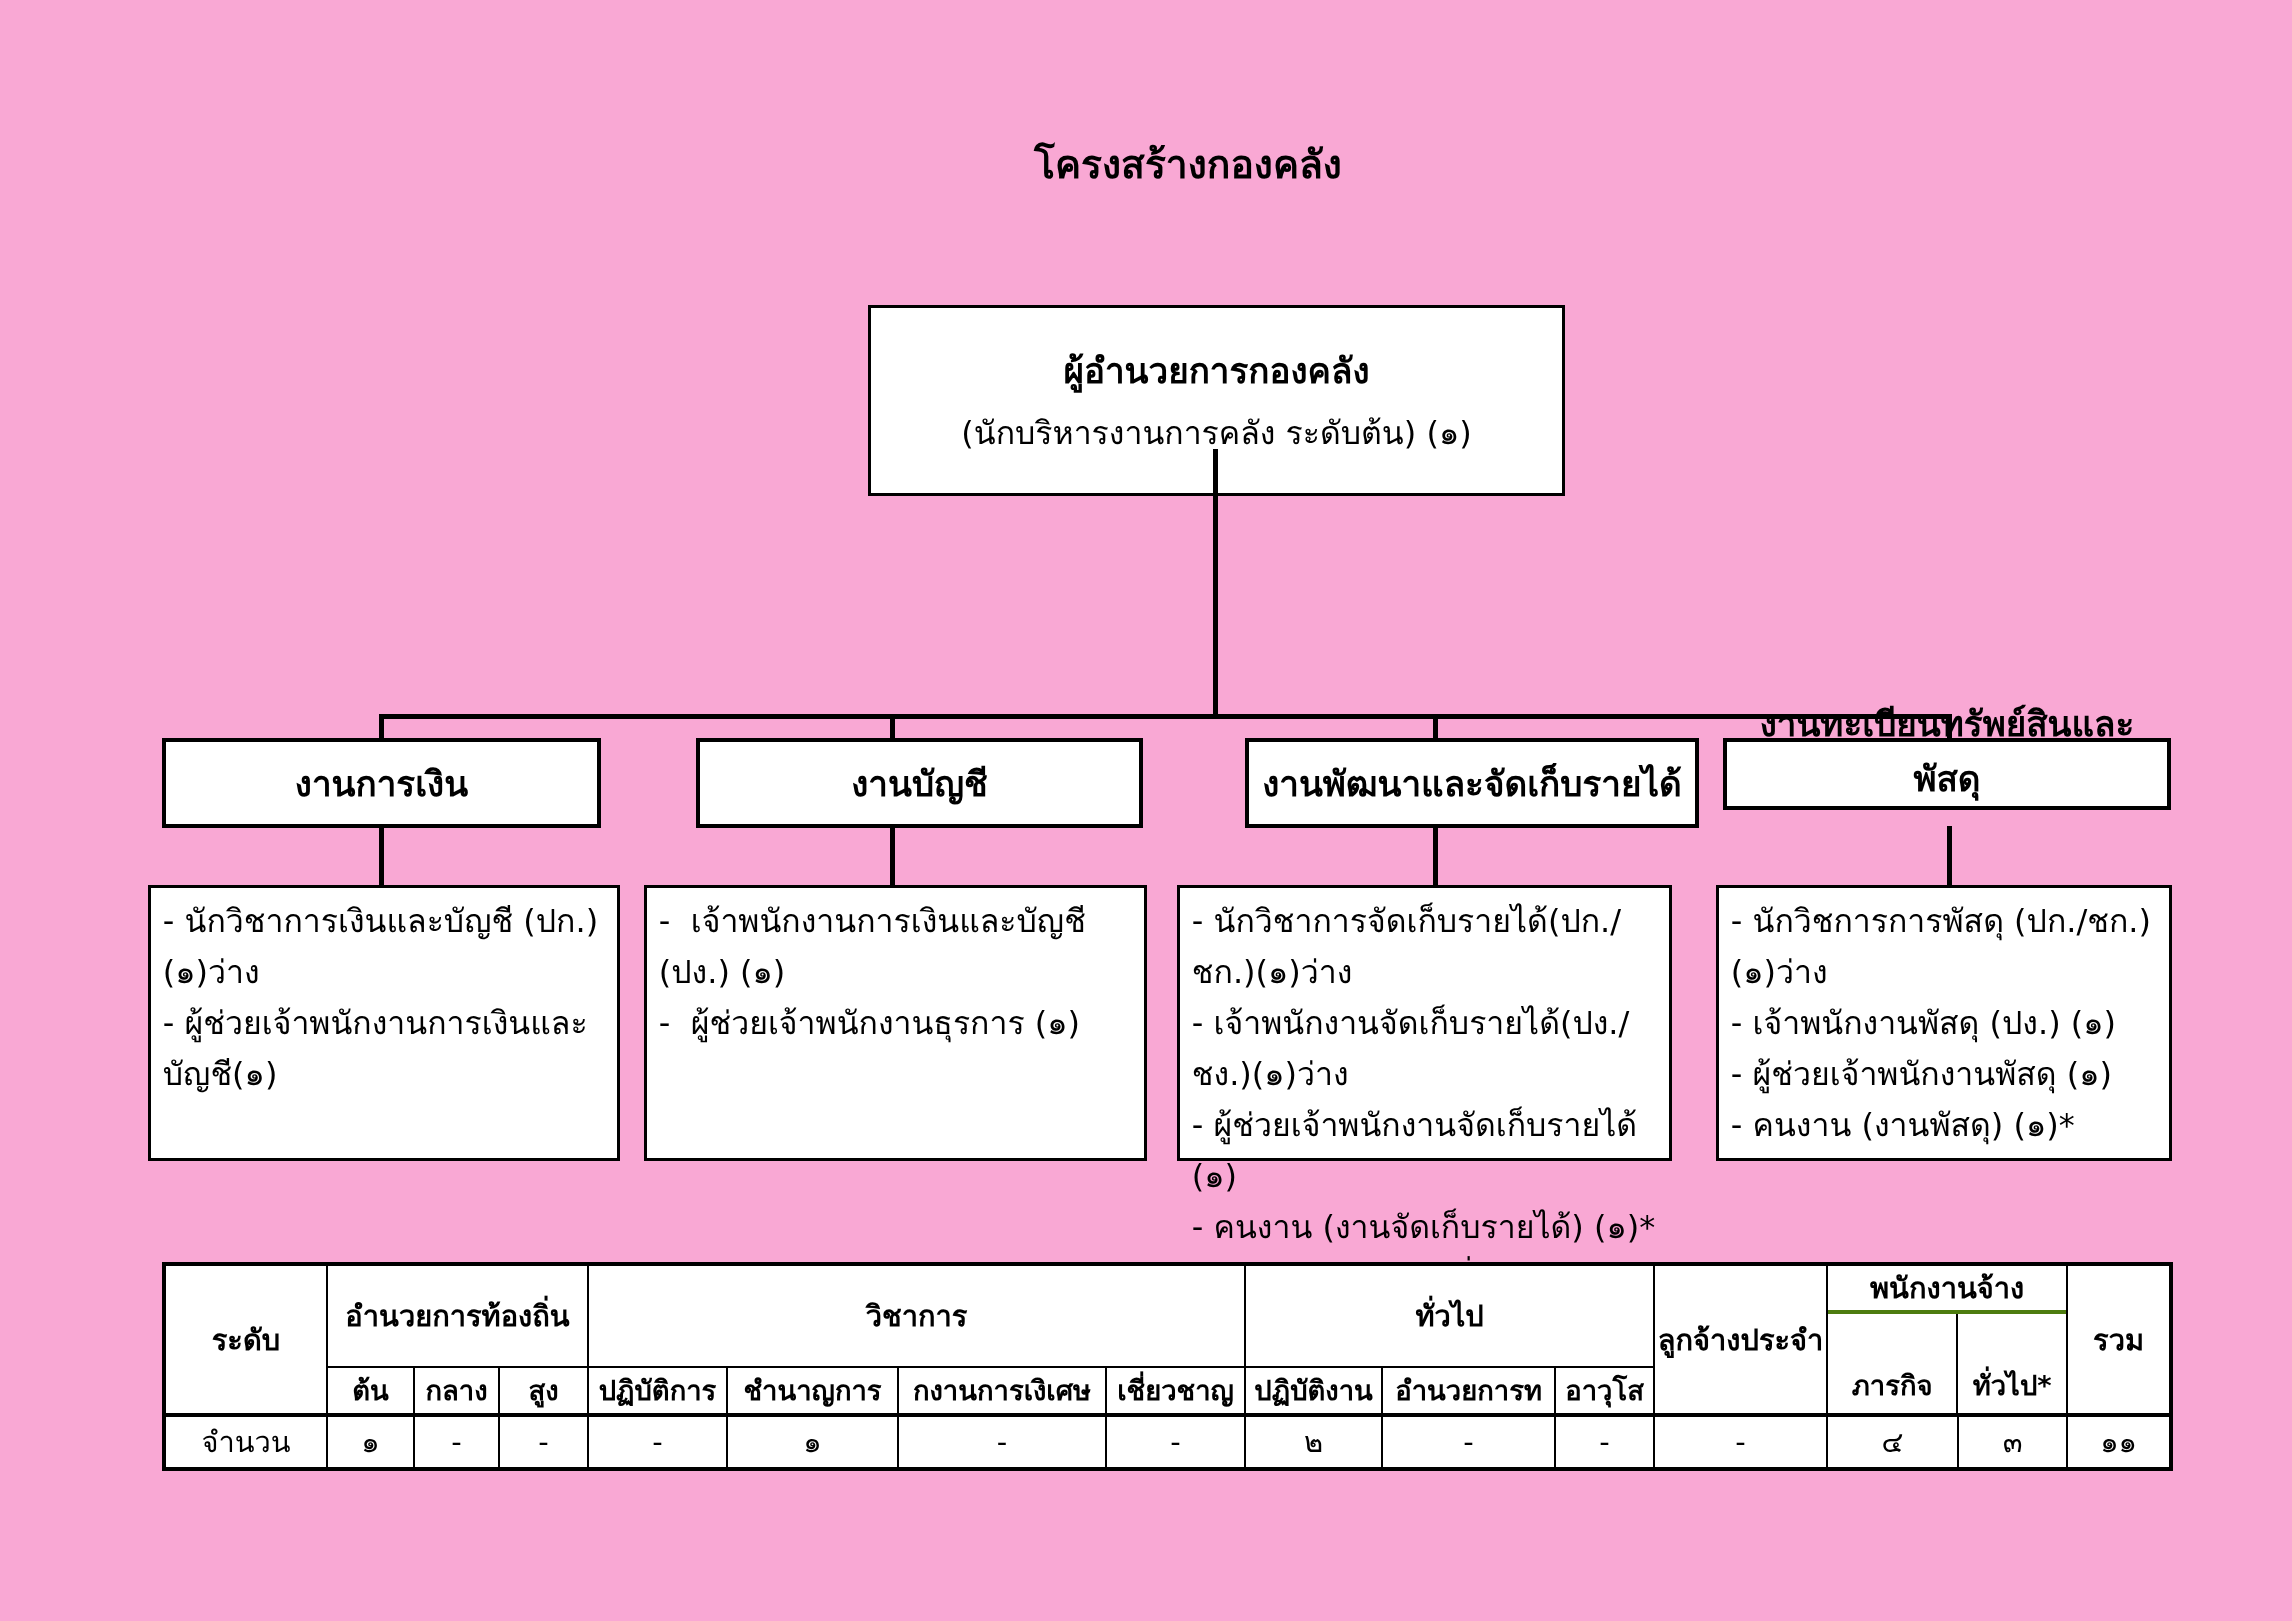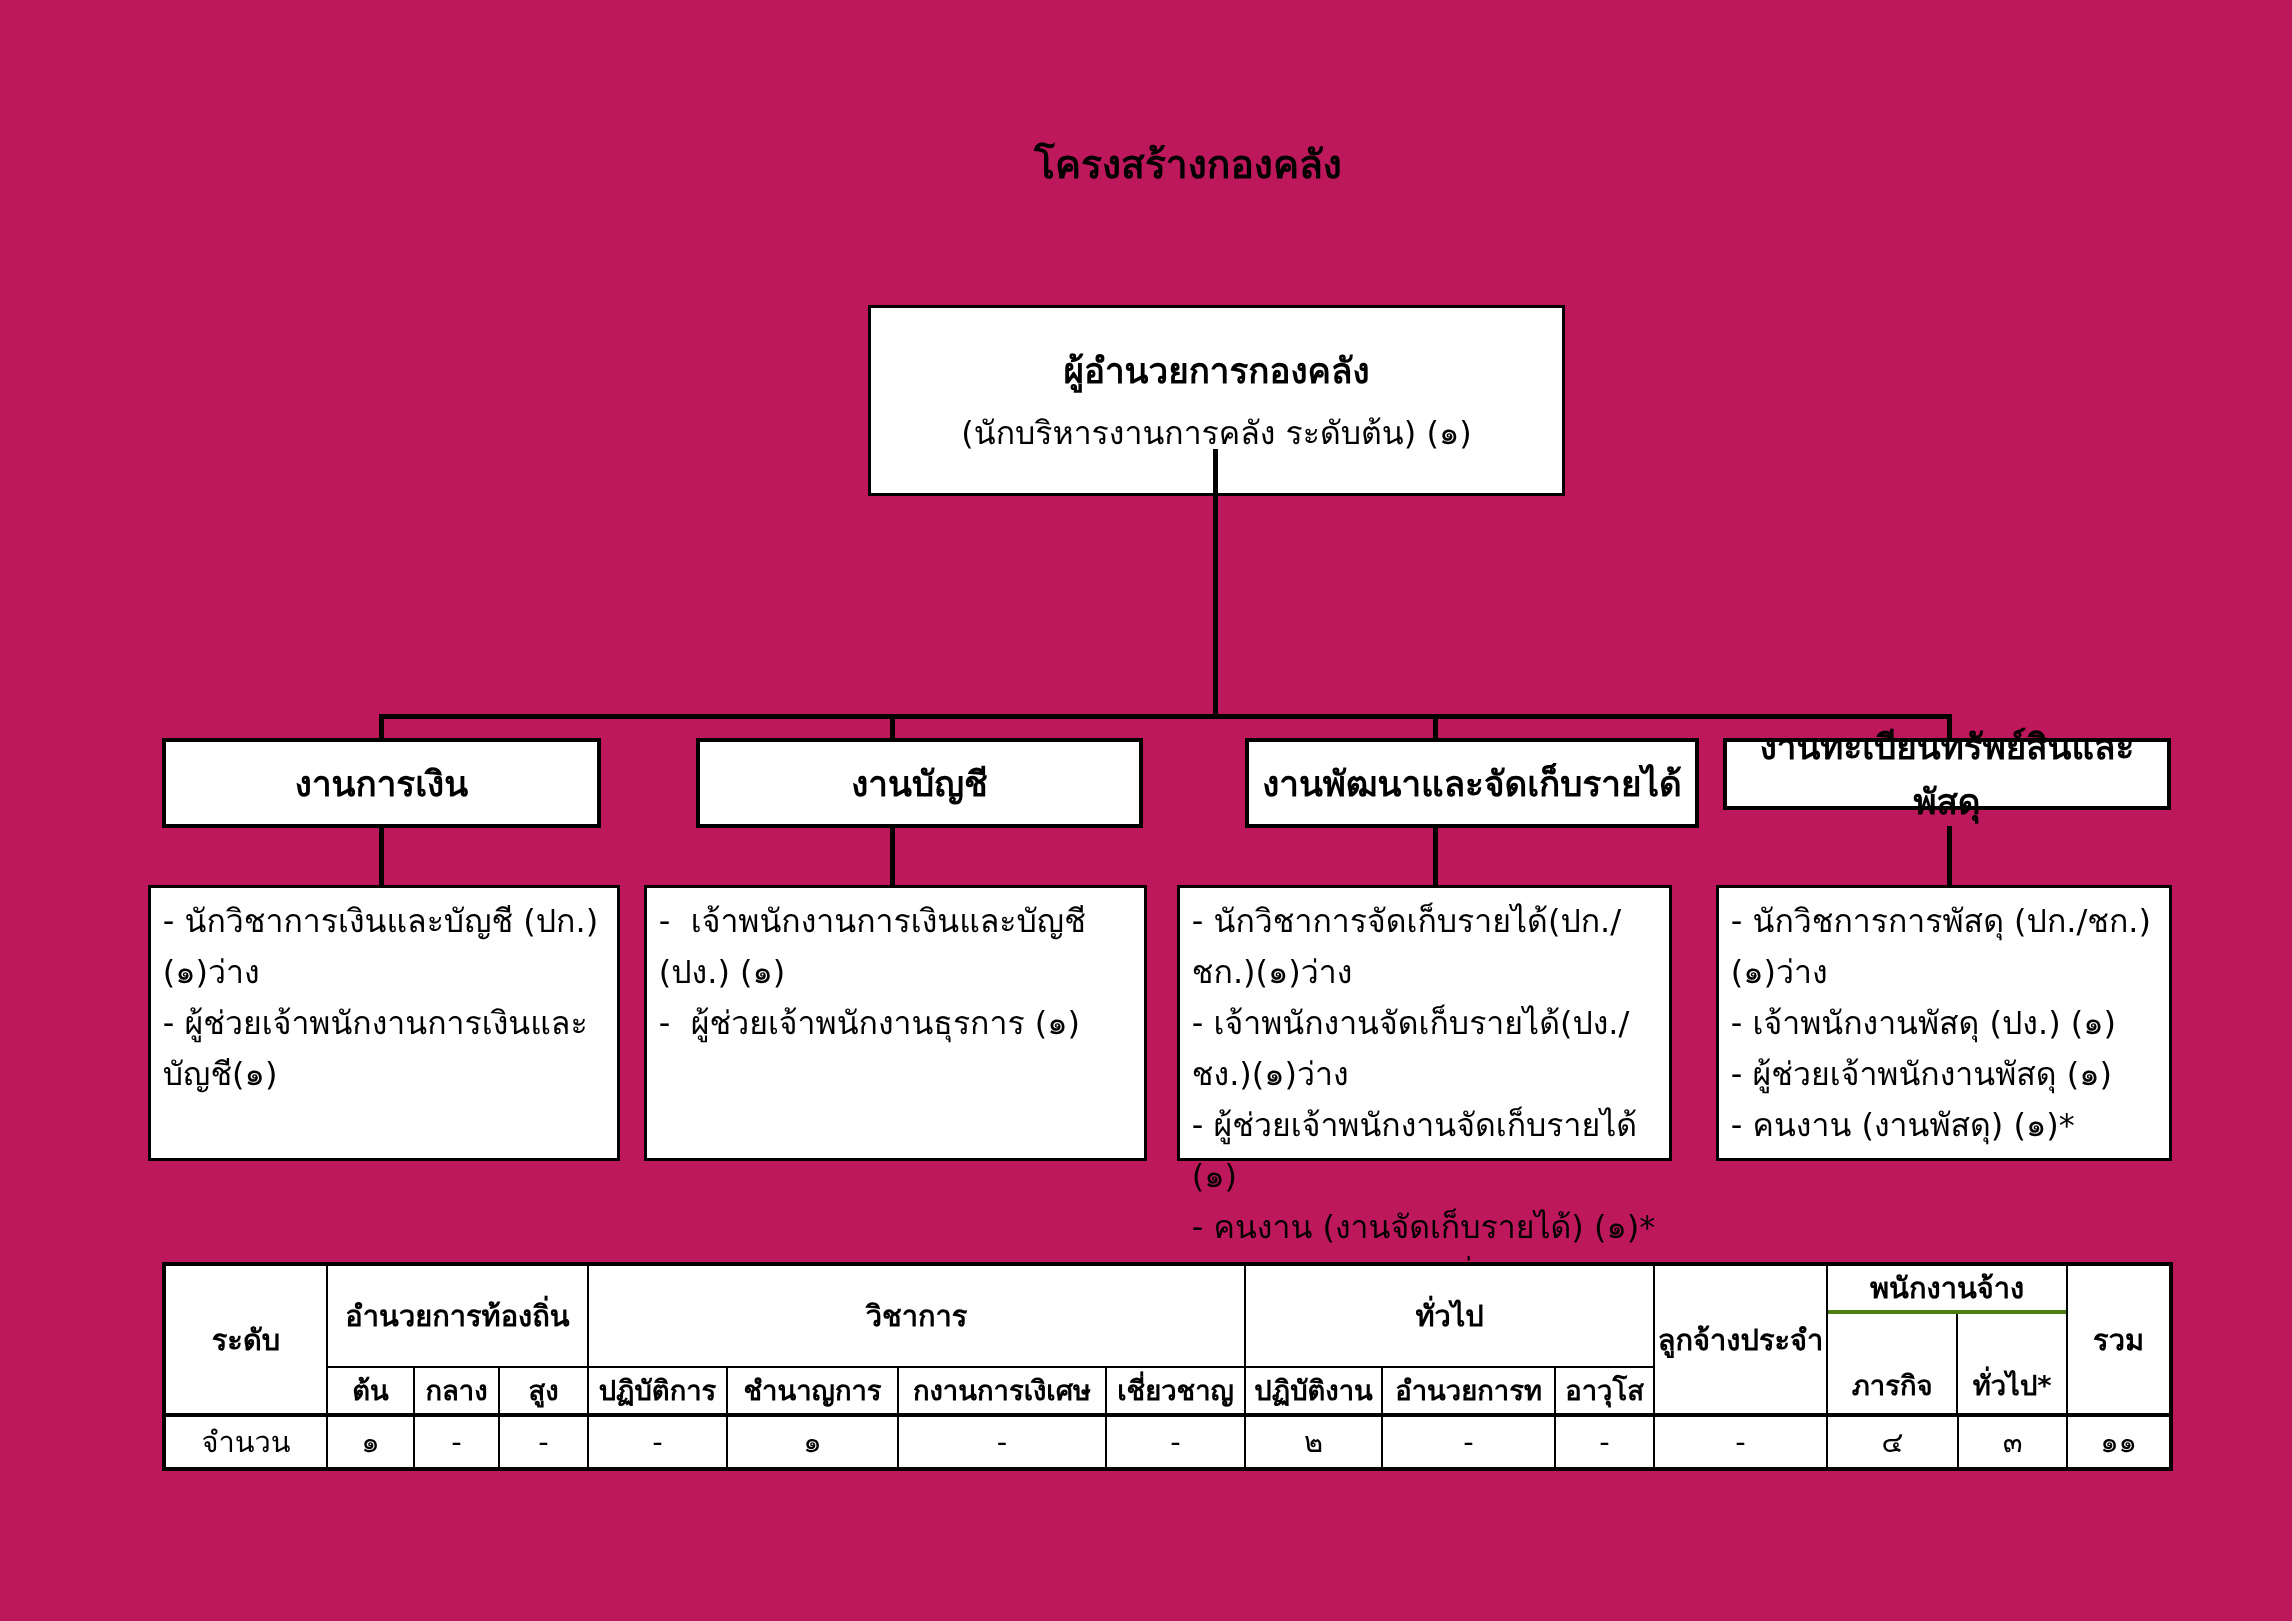--- a/index.html
+++ b/index.html
@@ -1,19 +1,19 @@
 <!DOCTYPE html>
 <html lang="th"><head>
 <meta charset="utf-8">
 <style>
   html,body{margin:0;padding:0;background:#ffffff;}
   .page{
     position:relative;
     width:2293px;height:1621px;
-    background:#be185d;color:#000;
+    background:#f9a8d4;color:#000;
     font-family:"DejaVu Sans","Liberation Sans",sans-serif;
     overflow:hidden;
   }
   .title{
     position:absolute;left:1188px;top:133px;transform:translateX(-50%);
     font-size:39px;font-weight:bold;white-space:nowrap;
   }
   .box{position:absolute;border:3.9px solid #000;box-sizing:border-box;background:#fff;}
   .director{
     left:868px;top:260px;width:697px;height:191px;
@@ -92,21 +92,21 @@
 
   <div class="box secbox" style="left:162px;top:738px;width:439px;height:90px;">
     <span>งานการเงิน</span>
   </div>
   <div class="box secbox" style="left:668px;top:738px;width:447px;height:90px;margin-left:28px;">
     <span>งานบัญชี</span>
   </div>
   <div class="box secbox" style="left:1209px;top:738px;width:454px;height:90px;margin-left:36px;">
     <span>งานพัฒนาและจัดเก็บรายได้</span>
   </div>
-  <div class="box secbox" style="left:1723px;top:738px;width:448px;height:72px;">
+  <div class="box secbox" style="left:1723px;top:738px;width:448px;height:72px;align-items:flex-end;">
     <span>งานทะเบียนทรัพย์สินและพัสดุ</span>
   </div>
 
   <div class="box detbox" style="left:148px;top:885px;width:472px;height:276px;">
     <div class="item">- นักวิชาการเงินและบัญชี (ปก.)(๑)ว่าง</div>
     <div class="item">- ผู้ช่วยเจ้าพนักงานการเงินและบัญชี(๑)</div>
   </div>
   <div class="box detbox" style="left:644px;top:885px;width:503px;height:276px;">
     <div class="item">-  เจ้าพนักงานการเงินและบัญชี (ปง.) (๑)</div>
     <div class="item">-  ผู้ช่วยเจ้าพนักงานธุรการ (๑)</div>

